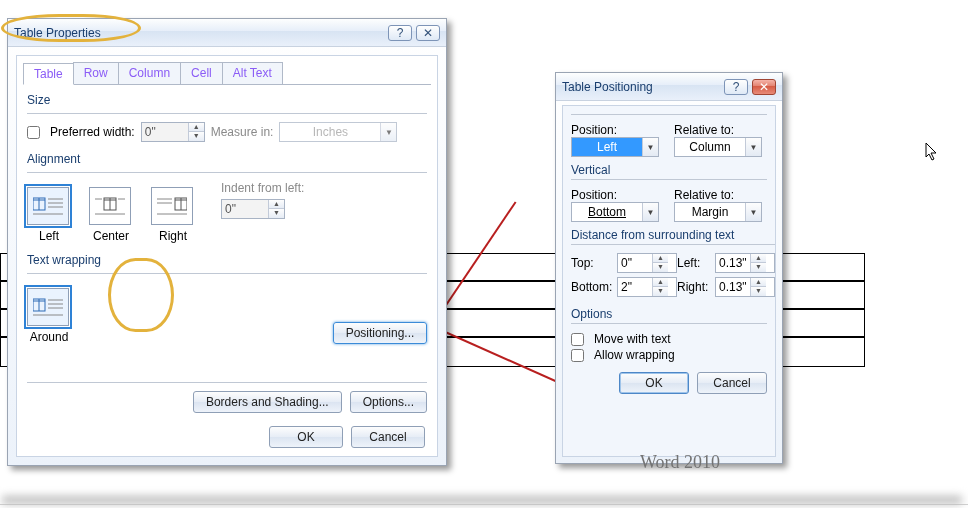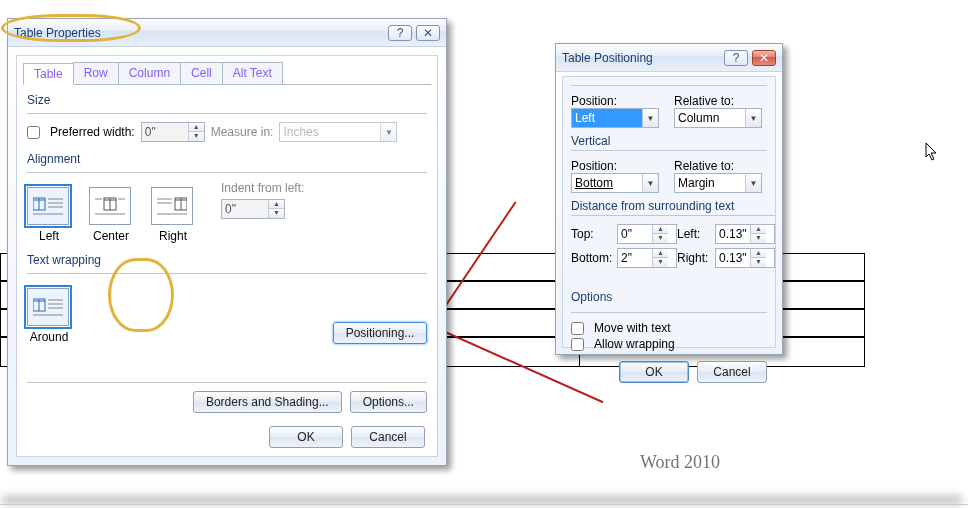--- a/index.html
+++ b/index.html
@@ -42,21 +42,21 @@
   
   input[type=checkbox]{ margin:0 4px 0 0;}
   .spinput{ display:inline-flex; align-items:center; border:1px solid #a8b3c4; background:#fff; height:20px;}
   .spinput.dis{ color:#9a9a9a; background:#f3f3f3;}
   .spinput input{ border:none; width:46px; height:18px; padding:0 3px; background:transparent; outline:none;}
   .spinput .spbtns{ display:flex; flex-direction:column; border-left:1px solid #c2cad8;}
   .spinput .spbtns span{ width:15px; height:9px; font-size:7px; line-height:8px; text-align:center;
                          background:linear-gradient(#fdfdfd,#e6ecf5); cursor:pointer; color:#555;}
   .spinput .spbtns span:first-child{ border-bottom:1px solid #c2cad8;}
   .combo{ display:inline-flex; align-items:center; border:1px solid #a8b3c4; background:#fff; height:20px;}
-  .combo input{ border:none; height:18px; padding:0 3px; background:transparent; outline:none;}
+  .combo input{ border:none; height:18px; padding:0 3px; background:transparent; outline:none;text-align:center;}
   .combo .drop{ width:16px; height:18px; background:linear-gradient(#fdfdfd,#e3eaf4);
                 border-left:1px solid #c2cad8; display:flex; align-items:center; justify-content:center;
                 color:#444; cursor:pointer; font-size:8px;}
   .combo.sel input{ background:#3399ff; color:#fff;}
   .btn{ height:22px; padding:0 12px; border:1px solid #8f9fb6; border-radius:3px;
         background:linear-gradient(#fdfdfd,#e7edf6 48%,#dbe4f1 50%,#eef3fa);
         cursor:pointer; color:#222; display:inline-flex; align-items:center; justify-content:center;}
   .btn.primary{ border-color:#4d87c7; box-shadow:0 0 0 1px #9fc4ea inset;}
   .btn.hl{ border-color:#3b8bd8; box-shadow:0 0 3px #5aa0e0;}
   .dlg-actions{ display:flex; justify-content:flex-end; gap:8px; padding:6px 10px;}
@@ -229,21 +229,21 @@
     <div class="dlg-actions" style="position:absolute; bottom:2px; right:2px;">
       <button class="btn" style="width:74px">OK</button>
       <button class="btn" style="width:74px">Cancel</button>
     </div>
   </div>
 </div>
 
 <div class="anno" style="left:1px; top:14px; width:140px; height:28px;"></div>
 <div class="anno" style="left:108px; top:258px; width:66px; height:74px;"></div>
 
-<div class="dialog" style="left:555px; top:43px; width:228px; height:312px;">
+<div class="dialog" style="left:555px; top:72px; width:228px; height:392px;">
   <div class="titlebar">
     <span class="title">Table Positioning</span>
     <span class="winbtn">?</span>
     <span class="winbtn close">✕</span>
   </div>
   <div style="position:absolute; left:6px; right:6px; top:32px; bottom:6px; background:#f2f6fc; border:1px solid #c9d4e4; padding:6px 8px;">
 
     <fieldset class="flat" style="margin:2px 0 6px 0">
       <div style="display:flex; gap:10px;">
         <div style="flex:1">
@@ -277,21 +277,21 @@
           <div>Relative to:</div>
           <span class="combo">
             <input style="width: 70px;" value="Margin">
             <span class="drop">▼</span>
           </span>
         </div>
       </div>
     </fieldset>
 
     <div class="grplabel">Distance from surrounding text</div>
-    <fieldset class="flat" style="margin:2px 0 22px 0">
+    <fieldset class="flat" style="margin:2px 0 10px 0">
       <div style="display:grid; grid-template-columns:46px 60px 38px 60px; row-gap:4px; align-items:center;">
         <span>Top:</span>
         <span class="spinput">
             <input style="width: 34px;" value="0&quot;">
             <span class="spbtns">
               <span>▲</span>
               <span>▼</span>
             </span>
           </span>
         <span>Left:</span>
@@ -315,21 +315,21 @@
             <input style="width: 34px;" value="0.13&quot;">
             <span class="spbtns">
               <span>▲</span>
               <span>▼</span>
             </span>
           </span>
       </div>
     </fieldset>
 
     <div class="grplabel">Options</div>
-    <fieldset class="flat" style="margin:8px 0 6px 0">
+    <fieldset class="flat" style="margin:2px 0 6px 0">
       <div class="row">
           <input type="checkbox" style="">
           <span>Move with text</span>
         </div>
       <div class="row" style="margin-top:2px;">
           <input type="checkbox" style="">
           <span>Allow wrapping</span>
         </div>
     </fieldset>
 

